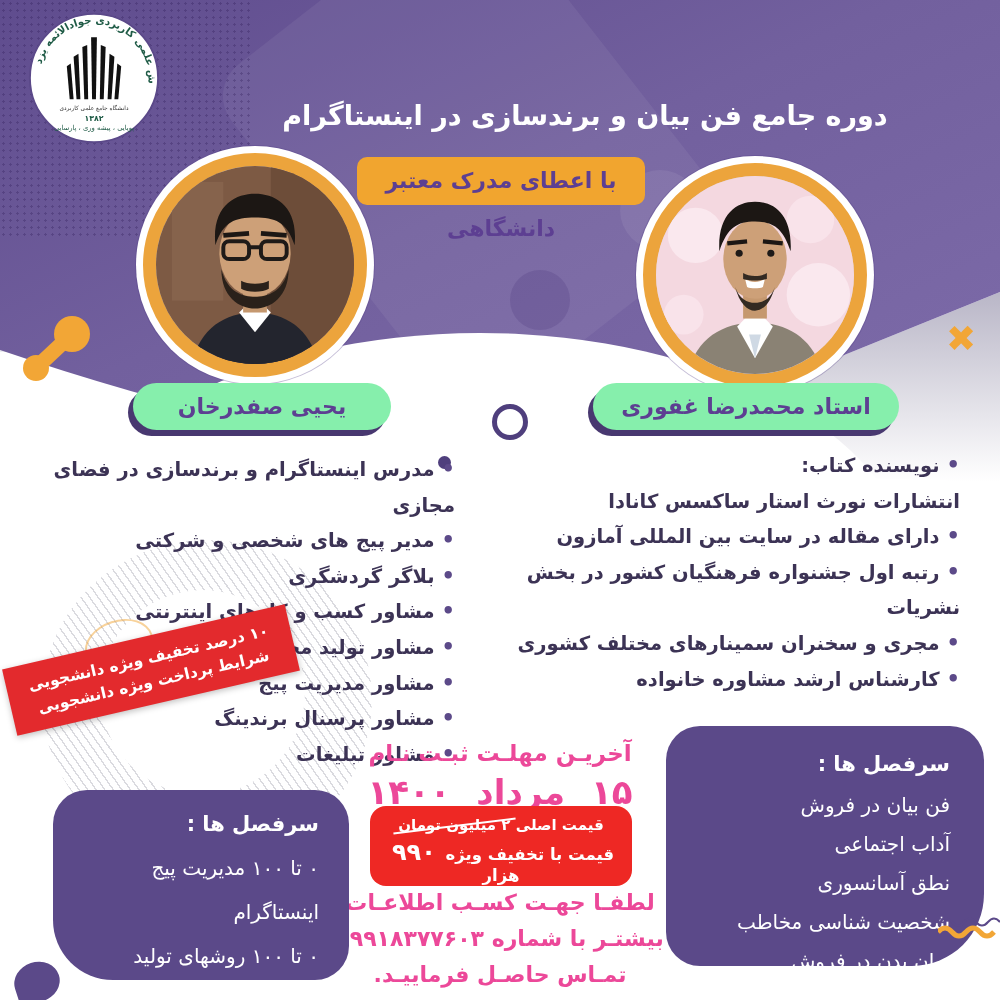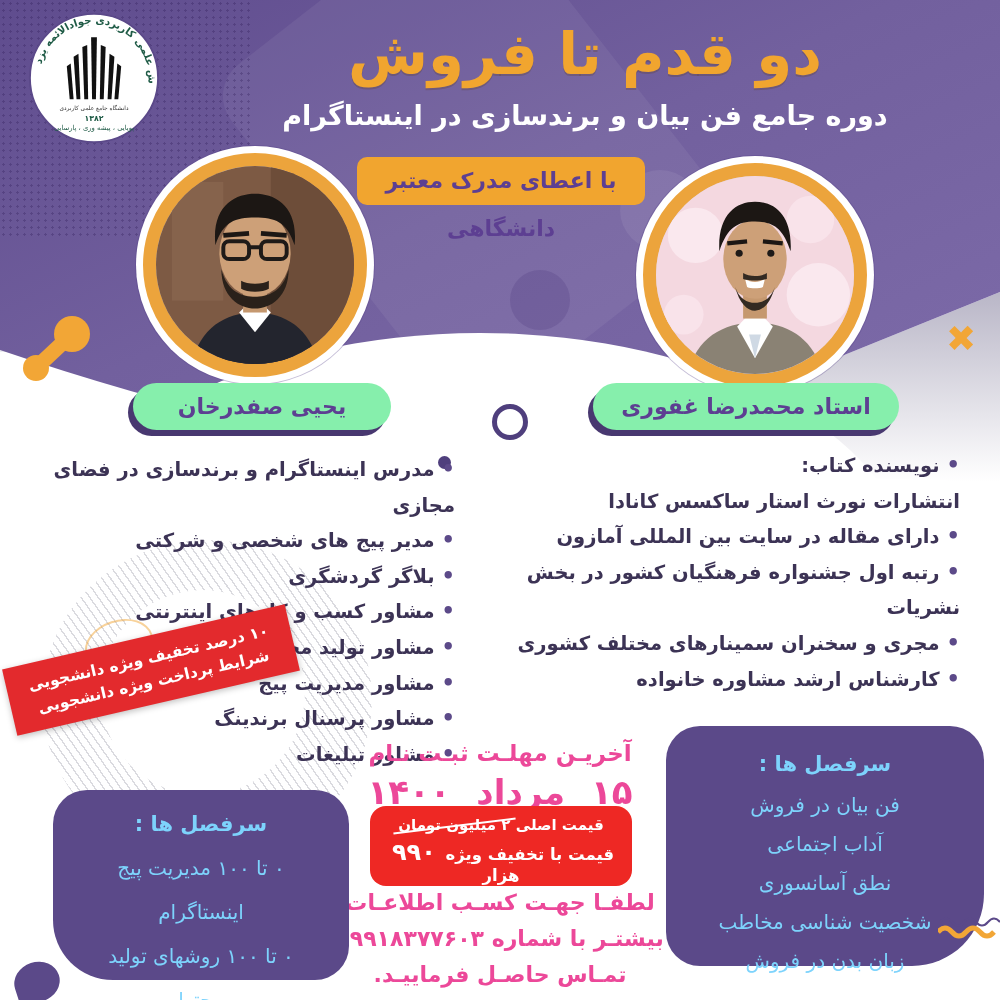--- a/index.html
+++ b/index.html
@@ -64,21 +64,21 @@
   .price-line1{font-size:15px;}
   .price-line2{font-size:16.5px;margin-top:4px;}
   .price-big{font-size:24px;padding:0 4px;}
   .struck{position:relative;display:inline-block;}
   .struck::after{content:"";position:absolute;left:-5%;right:-5%;top:52%;
                  border-top:2.5px solid #ffffff;transform:rotate(-7deg);}
   .contact1{left:330px;top:890px;width:340px;font-size:22px;}
   .contact2{left:330px;top:926px;width:340px;font-size:22px;}
   .contact3{left:330px;top:962px;width:340px;font-size:22px;}
   
-  .sylbox{background:#5b4989;color:#7dd3fc;direction:rtl;text-align:center;box-sizing:border-box;}
+  .sylbox{background:#5b4989;color:#ffffff;direction:rtl;text-align:right;box-sizing:border-box;}
   .sylbox .heading{font-weight:bold;font-size:21px;margin-bottom:10px;}
   .sylbox ul{list-style:none;margin:0;padding:0;}
   .syl-right{left:666px;top:726px;width:318px;height:240px;border-radius:34px 34px 72px 34px;
              padding:26px 34px;}
   .syl-right li{font-size:20px;line-height:39px;}
   .syl-left{left:53px;top:790px;width:296px;height:190px;border-radius:34px 34px 34px 60px;
             padding:22px 30px;}
   .syl-left li{font-size:20px;line-height:44px;}
   
   .waves{left:938px;top:912px;}
@@ -130,21 +130,20 @@
       <polygon points="49,48 54,45 56,92 52,92"></polygon>
       <polygon points="86,45 91,48 88,92 84,92"></polygon>
       <polygon points="42,58 46,55 49,92 45,92"></polygon>
       <polygon points="94,55 98,58 95,92 91,92"></polygon>
     </g>
     <text x="70" y="103" font-size="6" fill="#333333" text-anchor="middle">دانشگاه جامع علمی کاربردی</text>
     <text x="70" y="114" font-size="8" fill="#1f5b46" text-anchor="middle" font-weight="bold">۱۳۸۲</text>
     <text x="70" y="124" font-size="7" fill="#1f5b46" text-anchor="middle">پویایی ، پیشه وری ، پارسایی</text>
   </svg>
 
-  <div class="abs main-title">دو قدم تا فروش</div>
   <div class="abs subtitle">دوره جامع فن بیان و برندسازی در اینستاگرام</div>
   <div class="abs cert-badge">با اعطای مدرک معتبر دانشگاهی</div>
 
   <div class="abs photo-wrap photo-left">
     <div class="photo-ring">
       <svg width="198" height="198" viewBox="0 0 100 100">
         <rect width="100" height="100" fill="#7d5a44"></rect>
         <rect x="58" width="42" height="100" fill="#6d4d39"></rect>
         <rect x="8" y="8" width="26" height="60" fill="#8a6750" opacity="0.7"></rect>
         <path d="M50,92 L20,100 H80 L50,92" fill="#20222b"></path>

